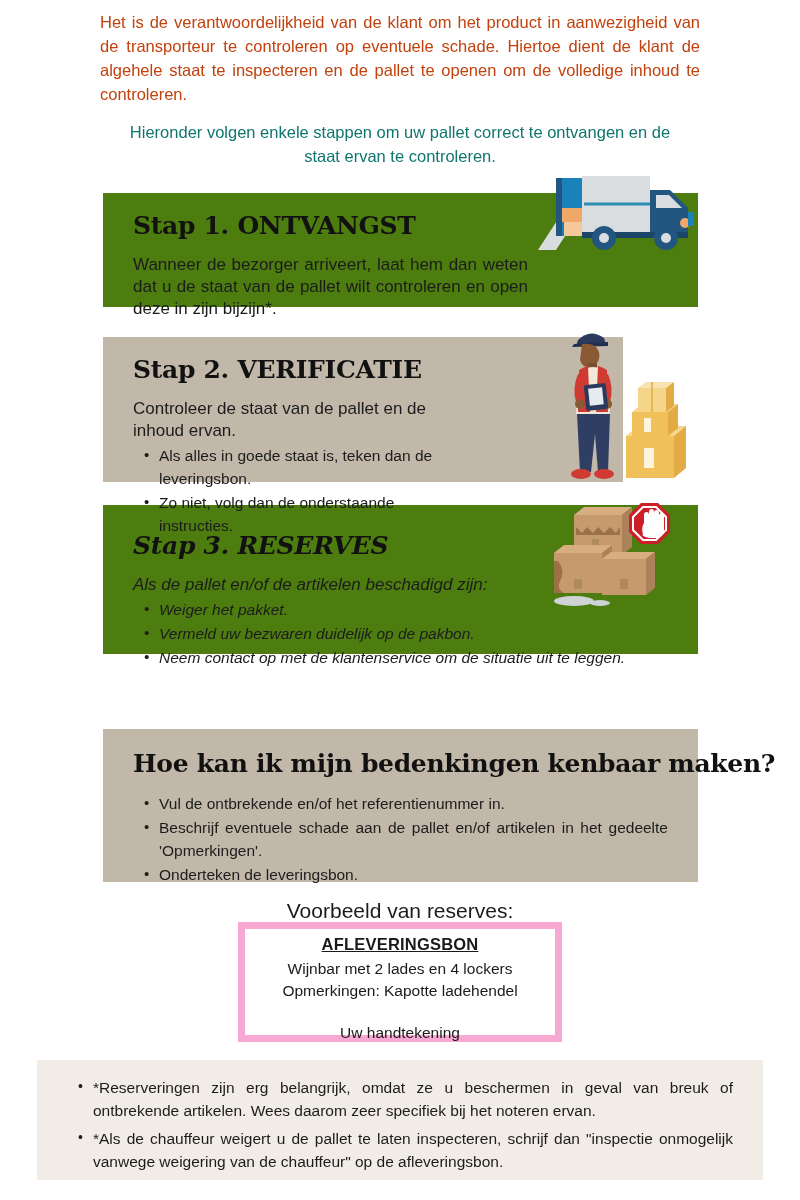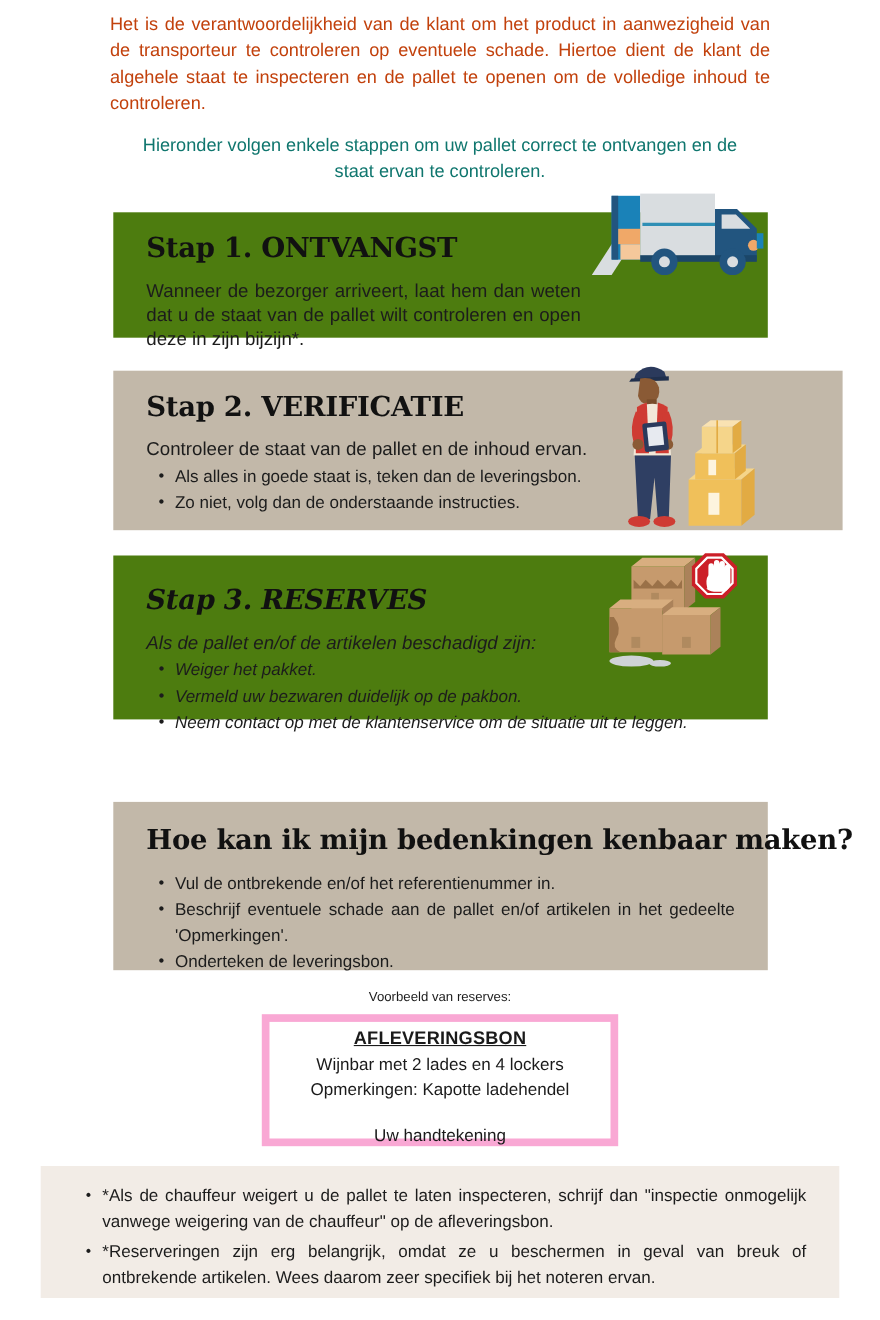--- a/index.html
+++ b/index.html
@@ -96,21 +96,21 @@
   
   .illus { position: absolute; z-index: 3; }
 
   
   .example-label {
     position: absolute;
     left: 100px;
     top: 899px;
     width: 600px;
     text-align: center;
-    font-size: 12px;
+    font-size: 21px;
     color: #1c1c1c;
   }
   .receipt {
     position: absolute;
     left: 238px;
     top: 922px;
     width: 324px;
     height: 120px;
     box-sizing: border-box;
     border: 7px solid #f9a8d4;
@@ -205,21 +205,21 @@
     <rect x="44" y="64" width="106" height="6" fill="#1b4668"></rect>
 
     <circle cx="66" cy="70" r="12" fill="#22557f"></circle>
     <circle cx="66" cy="70" r="5" fill="#d9dde0"></circle>
     <circle cx="128" cy="70" r="12" fill="#22557f"></circle>
     <circle cx="128" cy="70" r="5" fill="#d9dde0"></circle>
     <rect x="150" y="44" width="6" height="14" fill="#1a82b8"></rect>
   </svg>
 </div>
 
-<div class="card card-taupe" style="left:103px; top:337px; width:663px; height:145px;">
+<div class="card card-taupe" style="left:103px; top:337px; width:520px; height:145px;">
   <div class="card-inner" style="padding-right:160px;">
     <h2 class="step-title">Stap 2. VERIFICATIE</h2>
     <p class="card-body">Controleer de staat van de pallet en de inhoud ervan.</p>
     <ul class="bullets">
       <li>Als alles in goede staat is, teken dan de leveringsbon.</li>
       <li>Zo niet, volg dan de onderstaande instructies.</li>
     </ul>
   </div>
 </div>
 
@@ -323,16 +323,16 @@
 
 <div class="receipt">
   <p class="receipt-title">AFLEVERINGSBON</p>
   <p class="receipt-line">Wijnbar met 2 lades en 4 lockers</p>
   <p class="receipt-line">Opmerkingen: Kapotte ladehendel</p>
   <p class="receipt-sign">Uw handtekening</p>
 </div>
 
 <div class="footer">
   <ul>
+    <li>*Reserveringen zijn erg belangrijk, omdat ze u beschermen in geval van breuk of ontbrekende artikelen. Wees daarom zeer specifiek bij het noteren ervan.</li>
     <li>*Als de chauffeur weigert u de pallet te laten inspecteren, schrijf dan "inspectie onmogelijk vanwege weigering van de chauffeur" op de afleveringsbon.</li>
-    <li>*Reserveringen zijn erg belangrijk, omdat ze u beschermen in geval van breuk of ontbrekende artikelen. Wees daarom zeer specifiek bij het noteren ervan.</li>
   </ul>
 </div>
 
 </body></html>

